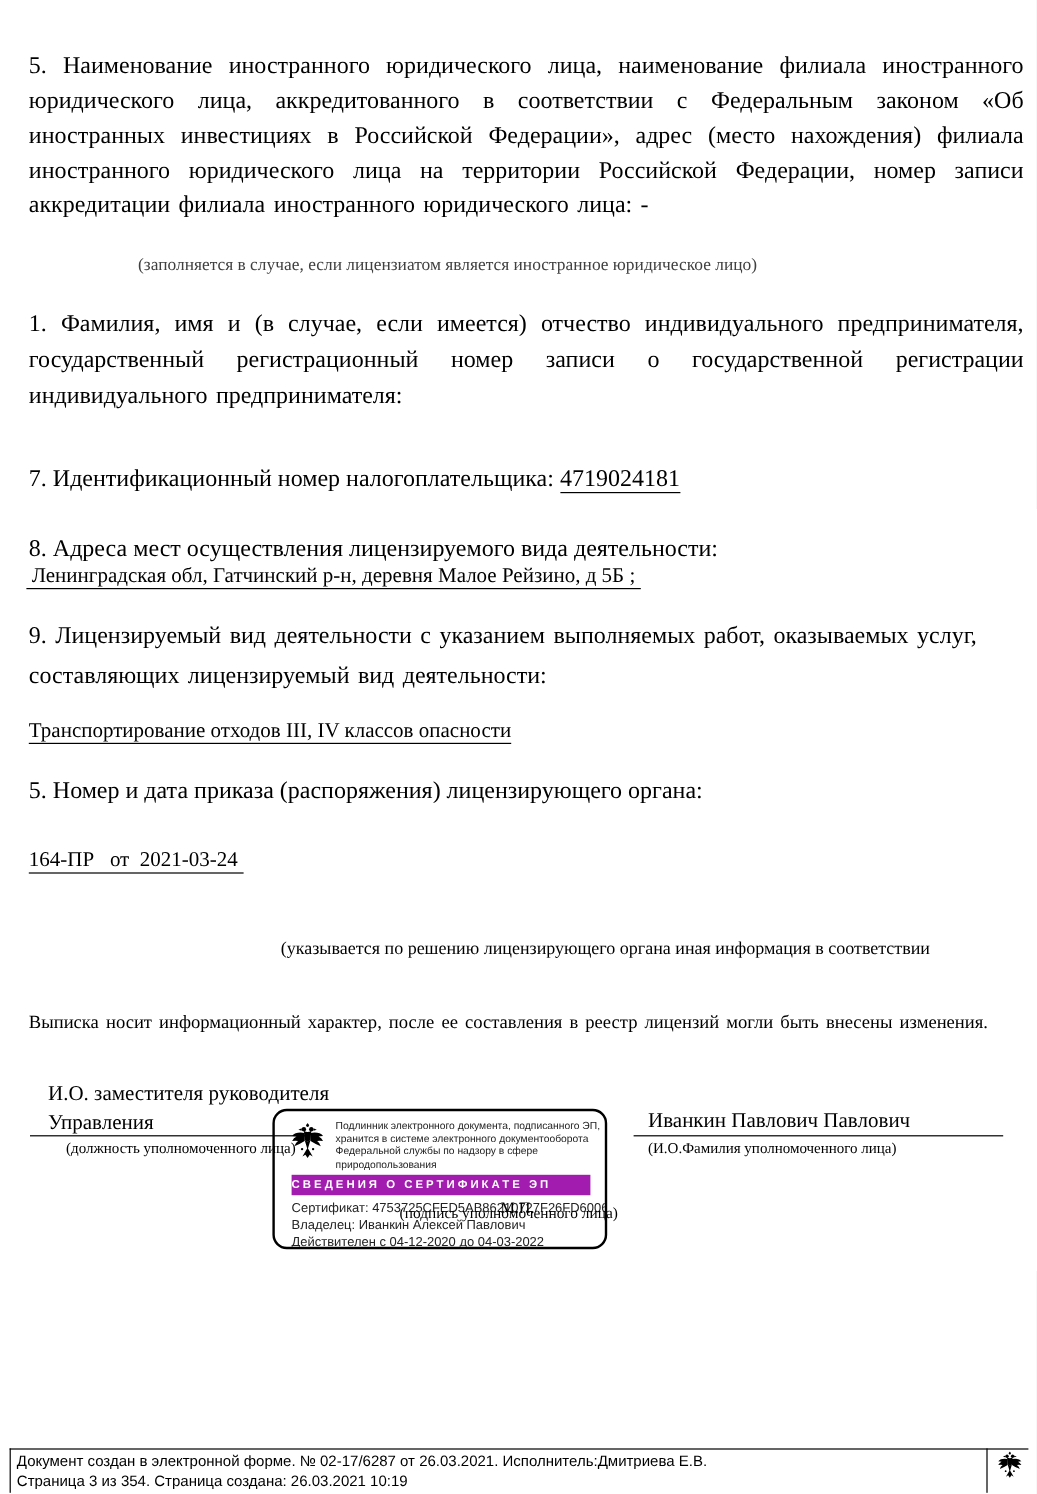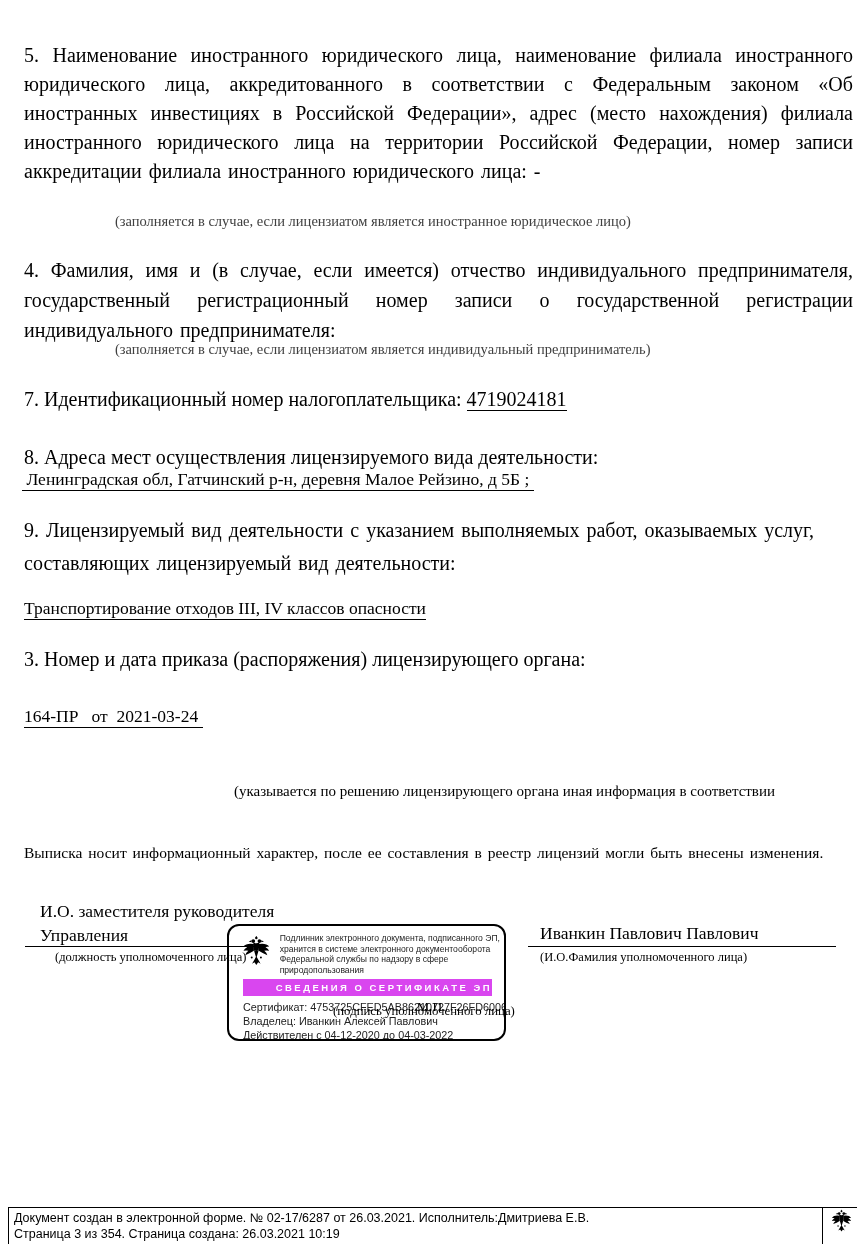--- a/index.html
+++ b/index.html
@@ -25,50 +25,49 @@
   
   .stamp {
     left:227px; top:924px; width:279px; height:117px;
     border:2.5px solid #000; border-radius:12px;
     z-index:2; overflow:hidden;
     font-family:"Liberation Sans", sans-serif;
   }
   .stamp-head { display:flex; padding:5px 4px 2px 12px; }
   .stamp-head-text { font-size:8.6px; line-height:10.6px; white-space:nowrap; padding-top:2px; margin-left:8px; color:#222; }
   .stamp-bar {
-    margin:2px 12px 0 14px; background:#d946ef; color:#fff;
+    margin:2px 12px 0 14px; background:#a21caf; color:#fff;
     font-size:9.5px; font-weight:bold; letter-spacing:2.5px;
-    text-align:right; padding:2.5px 0 3px 0;
+    text-align:left; padding:2.5px 0 3px 0;
   }
   .stamp-lines { padding:4px 0 0 14px; font-size:10.8px; line-height:14.2px; white-space:nowrap; color:#222; }
   .overlap-serif { font-family:"Liberation Serif", serif; z-index:3; }
   .footer-text { font-size:12.5px; line-height:15.5px; }
 </style>
 </head>
 <body>
 
 <div class="page">
 
   <div class="abs body-text" style="left:24px; top:41px;">5. Наименование иностранного юридического лица, наименование филиала иностранного юридического лица, аккредитованного в соответствии с Федеральным законом «Об иностранных инвестициях в Российской Федерации», адрес (место нахождения) филиала иностранного юридического лица на территории Российской Федерации, номер записи аккредитации филиала иностранного юридического лица: -</div>
   <div class="abs note" style="left:115px; top:213px;">(заполняется в случае, если лицензиатом является иностранное юридическое лицо)</div>
 
-  <div class="abs body-text" style="left:24px; top:255px; line-height:30px;">4. Фамилия, имя и (в случае, если имеется) отчество индивидуального предпринимателя, государственный регистрационный номер записи о государственной регистрации индивидуального предпринимателя:</div>
-  <div class="abs note" style="left:115px; top:341px;">(заполняется в случае, если лицензиатом является индивидуальный предприниматель)</div>
+  <div class="abs body-text" style="left:24px; top:255px; line-height:30px;">1. Фамилия, имя и (в случае, если имеется) отчество индивидуального предпринимателя, государственный регистрационный номер записи о государственной регистрации индивидуального предпринимателя:</div>
 
   <div class="abs" style="left:24px; top:388px; font-size:20px;">
     <span>7. Идентификационный номер налогоплательщика: </span><span class="ul">4719024181</span>
   </div>
 
   <div class="abs" style="left:24px; top:446px; font-size:20px;">8. Адреса мест осуществления лицензируемого вида деятельности:</div>
   <div class="abs val ul" style="left:22px; top:469px;"> Ленинградская обл, Гатчинский р-н, деревня Малое Рейзино, д 5Б ; </div>
 
   <div class="abs body-text" style="left:24px; top:514px; line-height:33px; width:790px;">9. Лицензируемый вид деятельности с указанием выполняемых работ, оказываемых услуг, составляющих лицензируемый вид деятельности:</div>
   <div class="abs val ul" style="left:24px; top:598px;">Транспортирование отходов III, IV классов опасности</div>
 
-  <div class="abs" style="left:24px; top:648px; font-size:20px;">3. Номер и дата приказа (распоряжения) лицензирующего органа:</div>
+  <div class="abs" style="left:24px; top:648px; font-size:20px;">5. Номер и дата приказа (распоряжения) лицензирующего органа:</div>
   <div class="abs val ul" style="left:24px; top:706px;">164-ПР   от  2021-03-24 </div>
 
   <div class="abs" style="left:115px; top:780px; width:660px; text-align:right; font-size:15px; line-height:22.5px;">
     <div>(указывается по решению лицензирующего органа иная информация в соответствии</div>
   </div>
 
   <div class="abs" style="left:24px; top:840px; width:829px; font-size:15.5px; line-height:25.5px; text-align:justify; word-spacing:2px;">Выписка носит информационный характер, после ее составления в реестр лицензий могли быть внесены изменения.</div>
 
   <div class="abs" style="left:40px; top:901px; font-size:17.5px;">И.О. заместителя руководителя</div>
   <div class="abs" style="left:40px; top:925px; font-size:17.5px;">Управления</div>

